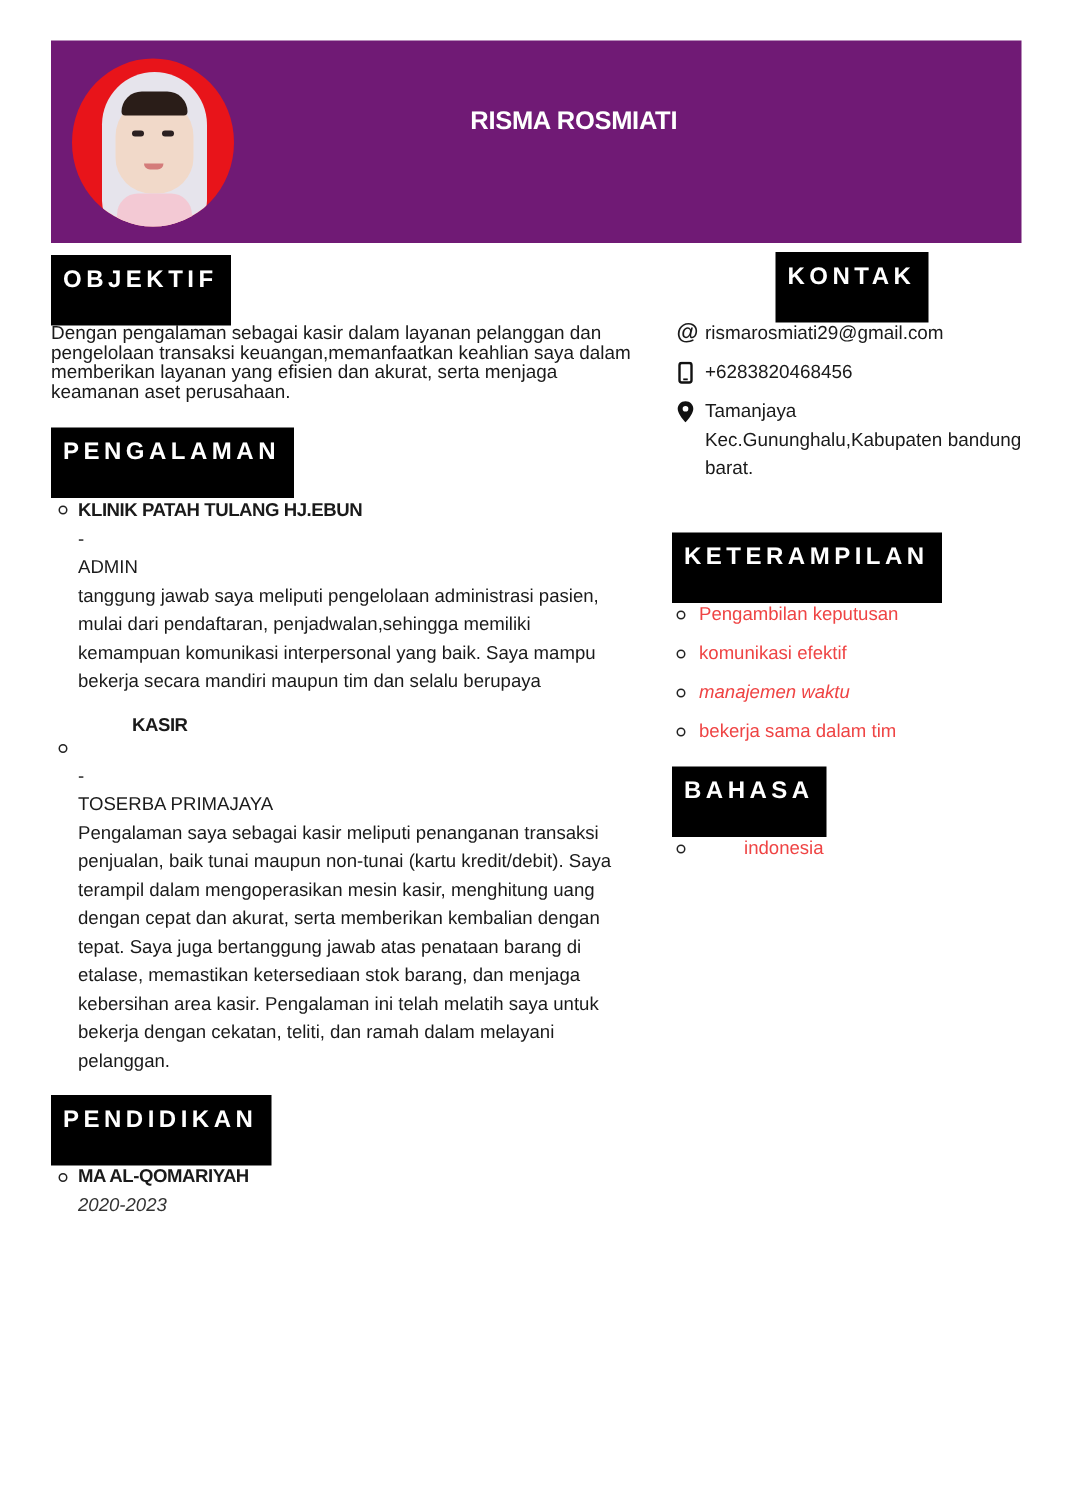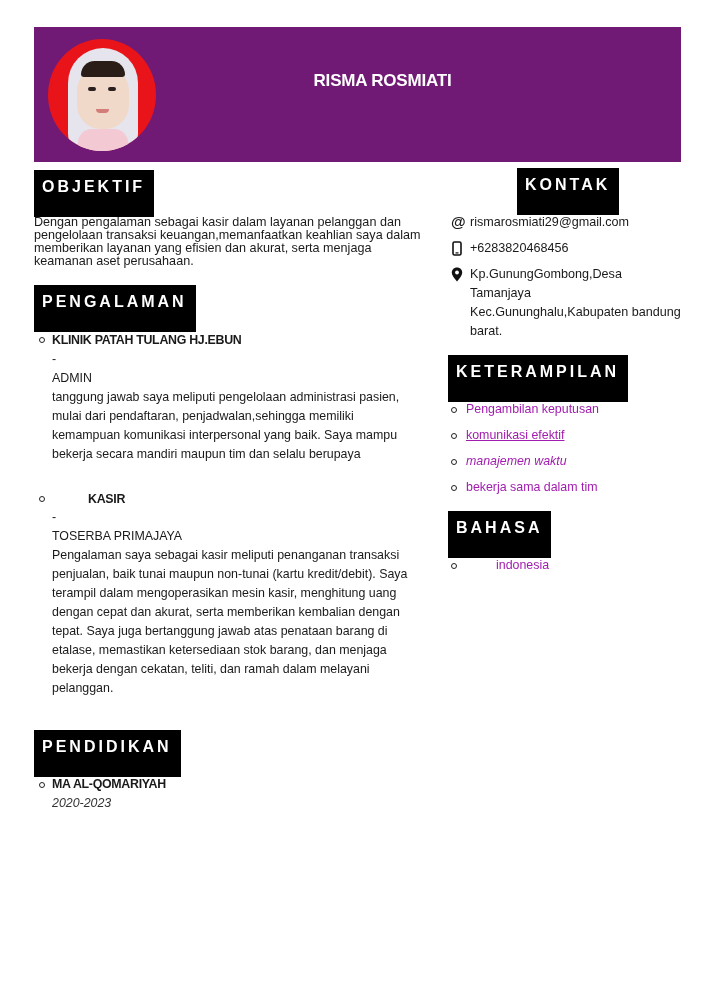--- a/index.html
+++ b/index.html
@@ -38,21 +38,21 @@
   }
 
   .sec-title {
     position: absolute; background: #000000; color: #ffffff;
     font-size: 16px; font-weight: bold; letter-spacing: 3px;
     height: 47px; line-height: 33px; padding: 0 9px 0 8px;
   }
 
   .para { position: absolute; font-size: 12.6px; line-height: 13px; color: #1a1a1a; }
 
-  .bullet-item { position: absolute; font-size: 12.4px; color: #a21caf; }
+  .bullet-item { position: absolute; font-size: 12.4px; color: #ef4444; }
   .bullet-dot {
     position: absolute; width: 6px; height: 6px; border: 1.4px solid #222; border-radius: 50%;
   }
   .job-title { position: absolute; font-size: 12.4px; font-weight: bold; letter-spacing: -0.3px; }
   .job-body { position: absolute; font-size: 12.4px; line-height: 19px; width: 370px; }
   .job-body .dash { display: block; height: 19px; }
 
   .contact-row { position: absolute; font-size: 12.6px; line-height: 19px; }
   .contact-icon { position: absolute; width: 14px; height: 14px; }
 
@@ -89,30 +89,31 @@
 <div class="job-body" style="left:52px; top:350px;">
   <span class="dash">-</span>
   <div>ADMIN</div>
   <div>tanggung jawab saya meliputi pengelolaan administrasi pasien,</div>
   <div>mulai dari pendaftaran, penjadwalan,sehingga memiliki</div>
   <div>kemampuan komunikasi interpersonal yang baik. Saya mampu</div>
   <div>bekerja secara mandiri maupun tim dan selalu berupaya</div>
 </div>
 
 <div class="bullet-dot" style="left:39px; top:496px;"></div>
-<div class="job-title" style="left:52px; top:492px;padding-left:36px;">KASIR</div>
+<div class="job-title" style="left:52px; top:476px;padding-left:36px;">KASIR</div>
 <div class="job-body" style="left:52px; top:508px;">
   <span class="dash">-</span>
   <div>TOSERBA PRIMAJAYA</div>
   <div>Pengalaman saya sebagai kasir meliputi penanganan transaksi</div>
   <div>penjualan, baik tunai maupun non-tunai (kartu kredit/debit). Saya</div>
   <div>terampil dalam mengoperasikan mesin kasir, menghitung uang</div>
   <div>dengan cepat dan akurat, serta memberikan kembalian dengan</div>
   <div>tepat. Saya juga bertanggung jawab atas penataan barang di</div>
   <div>etalase, memastikan ketersediaan stok barang, dan menjaga</div>
+  <div>kebersihan area kasir. Pengalaman ini telah melatih saya untuk</div>
   <div>bekerja dengan cekatan, teliti, dan ramah dalam melayani</div>
   <div>pelanggan.</div>
 </div>
 
 <div class="sec-title" style="left:34px; top:730px;">PENDIDIKAN</div>
 <div class="bullet-dot" style="left:39px; top:782px;"></div>
 <div class="job-title" style="left:52px; top:777px;">MA AL-QOMARIYAH</div>
 <div class="bullet-item year" style="left:52px; top:796px;">2020-2023</div>
 
 <div class="sec-title" style="left:470px; top:168px;margin-left:47px;">KONTAK</div>
@@ -128,31 +129,30 @@
 </div>
 <div class="contact-row" style="left:470px; top:239px;">+6283820468456</div>
 
 <div class="contact-icon" style="left:451px; top:267px;">
   <svg width="12" height="15" viewBox="0 0 12 15">
       <path d="M6 0.5 C2.9 0.5 0.8 2.8 0.8 5.6 C0.8 9.2 6 14.5 6 14.5 C6 14.5 11.2 9.2 11.2 5.6 C11.2 2.8 9.1 0.5 6 0.5 Z" fill="#111"></path>
       <circle cx="6" cy="5.5" r="1.9" fill="#fff"></circle>
     </svg>
 </div>
 <div class="contact-row" style="left:470px; top:265px;">
-  <div>Kp.GunungGombong,Desa</div>
   <div>Tamanjaya</div>
   <div>Kec.Gununghalu,Kabupaten bandung</div>
   <div>barat.</div>
 </div>
 
 <div class="sec-title" style="left:448px; top:355px;">KETERAMPILAN</div>
 <div class="bullet-dot" style="left:451px; top:407px;"></div>
 <div class="bullet-item" style="left:466px; top:402px;">Pengambilan keputusan</div>
 <div class="bullet-dot" style="left:451px; top:433px;"></div>
-<div class="bullet-item" style="left:466px; top:428px;text-decoration:underline;">komunikasi efektif</div>
+<div class="bullet-item" style="left:466px; top:428px;">komunikasi efektif</div>
 <div class="bullet-dot" style="left:451px; top:459px;"></div>
 <div class="bullet-item" style="left:466px; top:454px;font-style:italic;">manajemen waktu</div>
 <div class="bullet-dot" style="left:451px; top:485px;"></div>
 <div class="bullet-item" style="left:466px; top:480px;">bekerja sama dalam tim</div>
 
 <div class="sec-title" style="left:448px; top:511px;">BAHASA</div>
 <div class="bullet-dot" style="left:451px; top:563px;"></div>
 <div class="bullet-item" style="left:466px; top:558px;margin-left:30px;">indonesia</div>
 
 </body></html>

